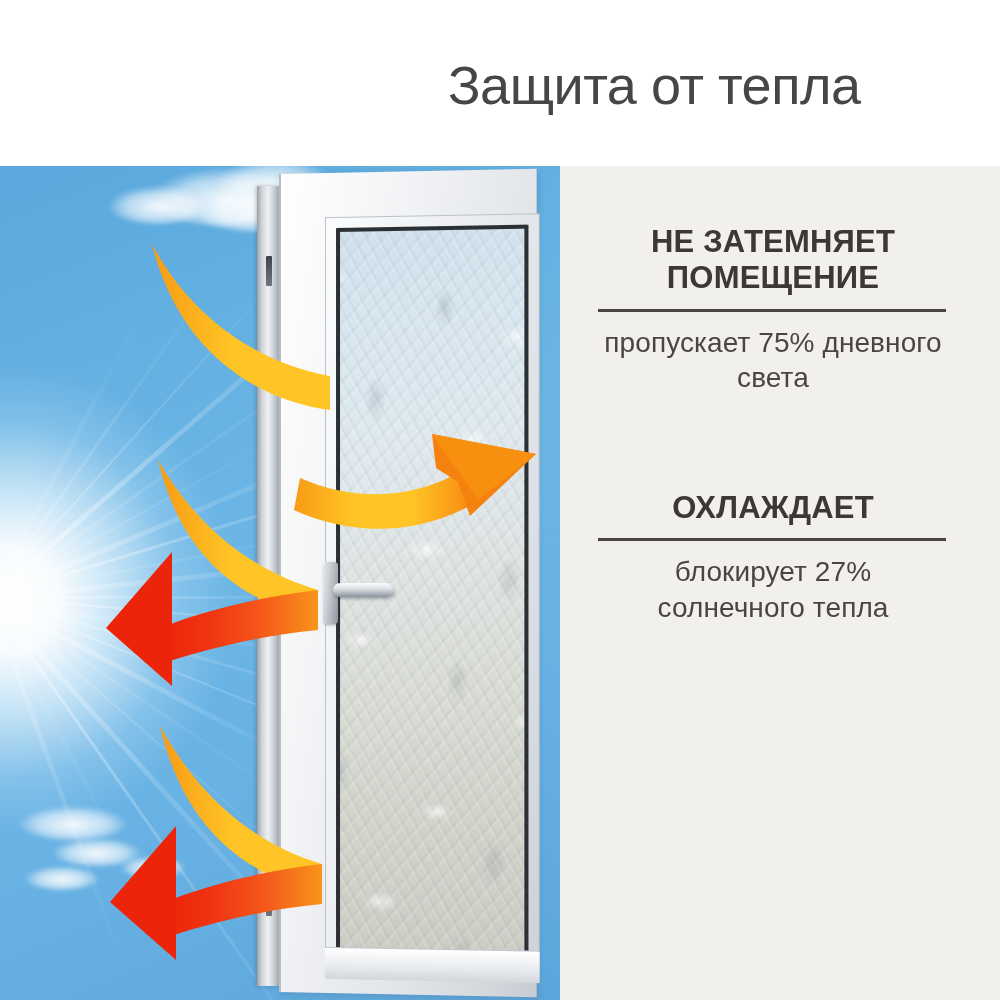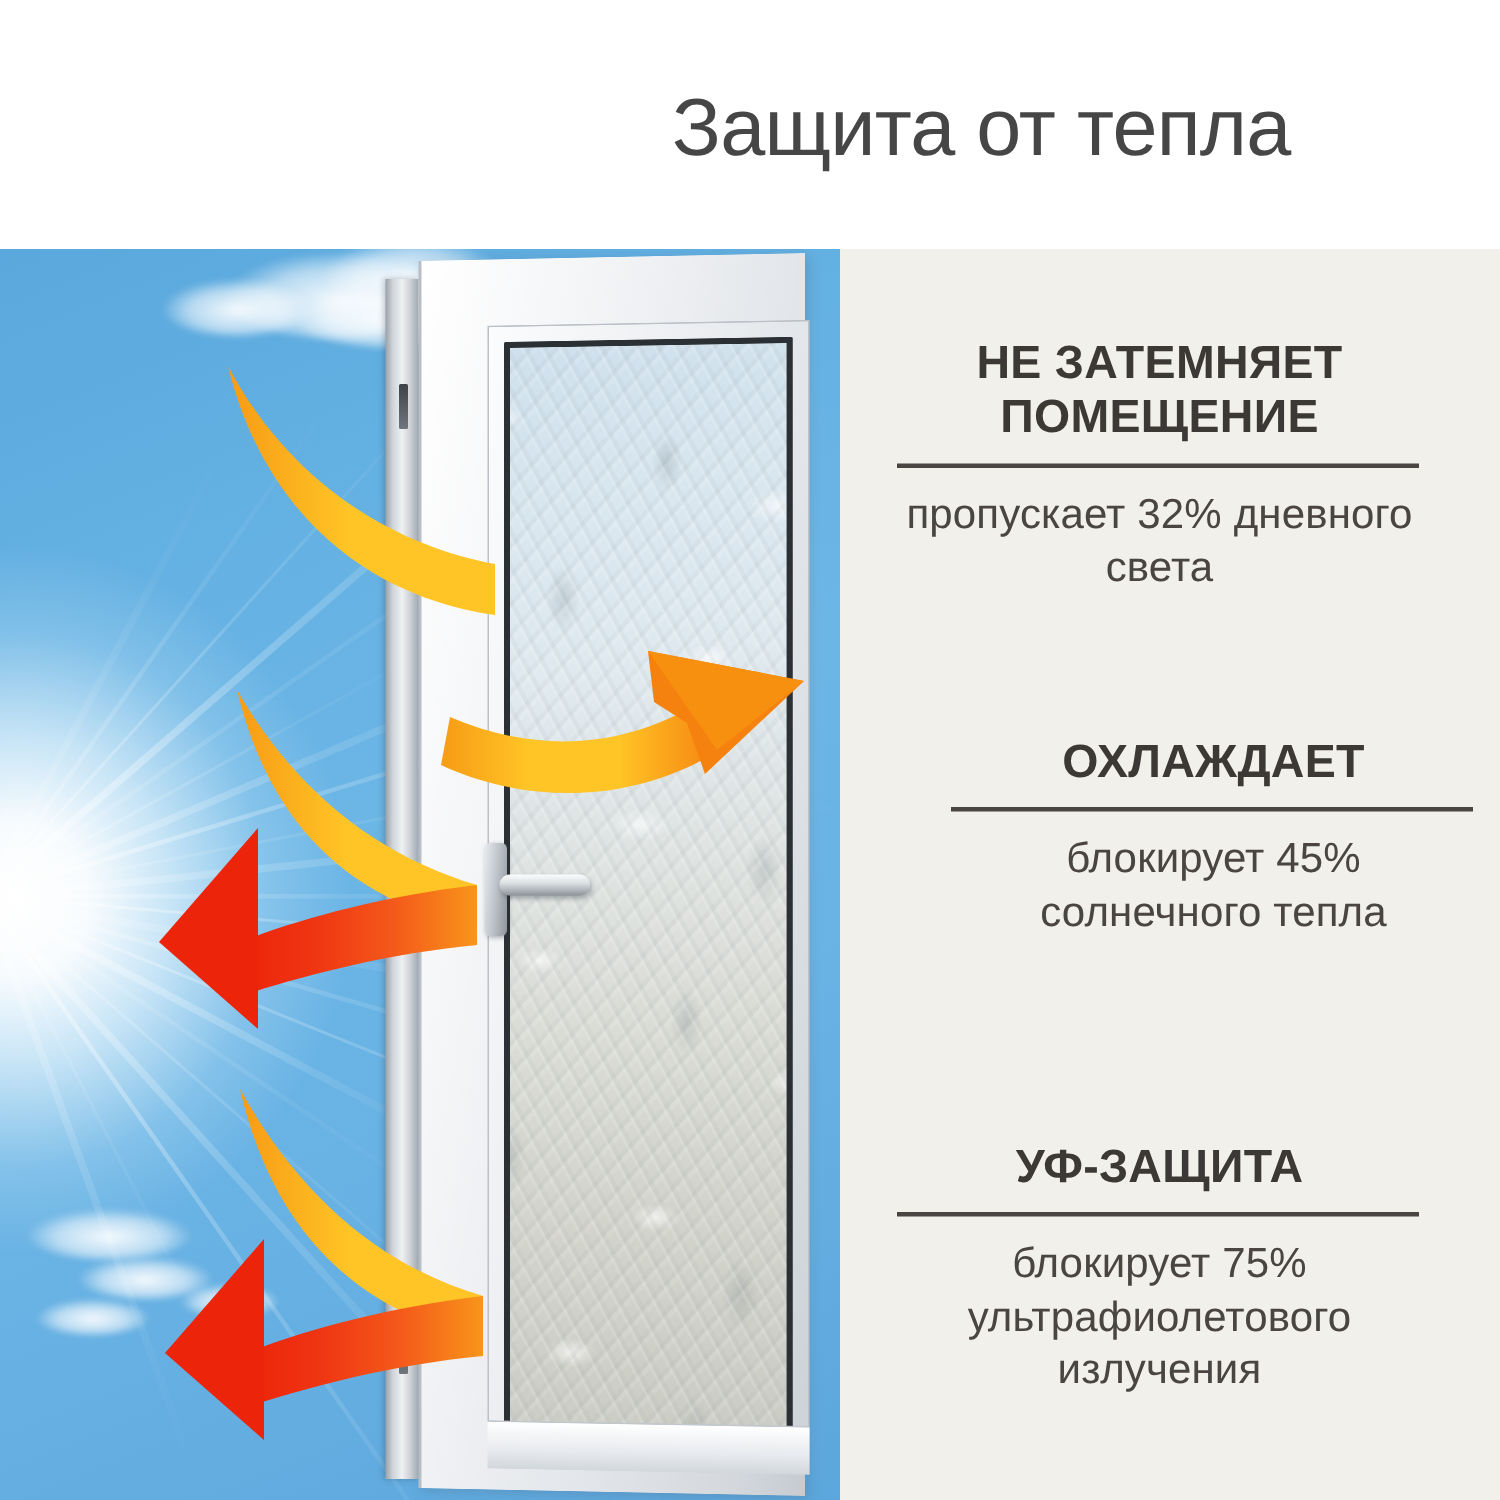--- a/index.html
+++ b/index.html
@@ -258,21 +258,21 @@
   
   #features {
     position:absolute;
     left:598px; top:166px;
     width:360px; height:848px;
     z-index:35;
     text-align:center;
   }
   .feature { position:absolute; left:0; width:350px; }
   #feature-0 { top:58px; }
-  #feature-1 { top:324px;margin-left:36px; }
+  #feature-1 { top:324px; }
   #feature-2 { top:594px; }
 
   .feature-title {
     font-size:31px;
     font-weight:bold;
     color:#3c3835;
     letter-spacing:0.2px;
     line-height:1.17;
     text-transform:uppercase;
   }
@@ -410,29 +410,24 @@
       <path d="M322,698 C254,706 200,722 164,736 L164,772 C202,760 258,744 322,738 Z" fill="url(#gradReflect)"></path>
       <path d="M176,660 L176,794 L110,736 Z" fill="#ec2409"></path>
     </g>
   </svg>
 
   <div id="features">
 
     <div class="feature" id="feature-0">
       <div class="feature-title">НЕ ЗАТЕМНЯЕТ ПОМЕЩЕНИЕ</div>
       <div class="feature-rule"></div>
-      <div class="feature-desc">пропускает 32% дневного света</div>
+      <div class="feature-desc">пропускает 75% дневного света</div>
     </div>
 
     <div class="feature" id="feature-1">
       <div class="feature-title">ОХЛАЖДАЕТ</div>
       <div class="feature-rule"></div>
-      <div class="feature-desc">блокирует 45% солнечного тепла</div>
+      <div class="feature-desc">блокирует 27% солнечного тепла</div>
     </div>
 
-    <div class="feature" id="feature-2">
-      <div class="feature-title">УФ-ЗАЩИТА</div>
-      <div class="feature-rule"></div>
-      <div class="feature-desc">блокирует 75% ультрафиолетового излучения</div>
-    </div>
 
   </div>
 </div>
 
 </body></html>

